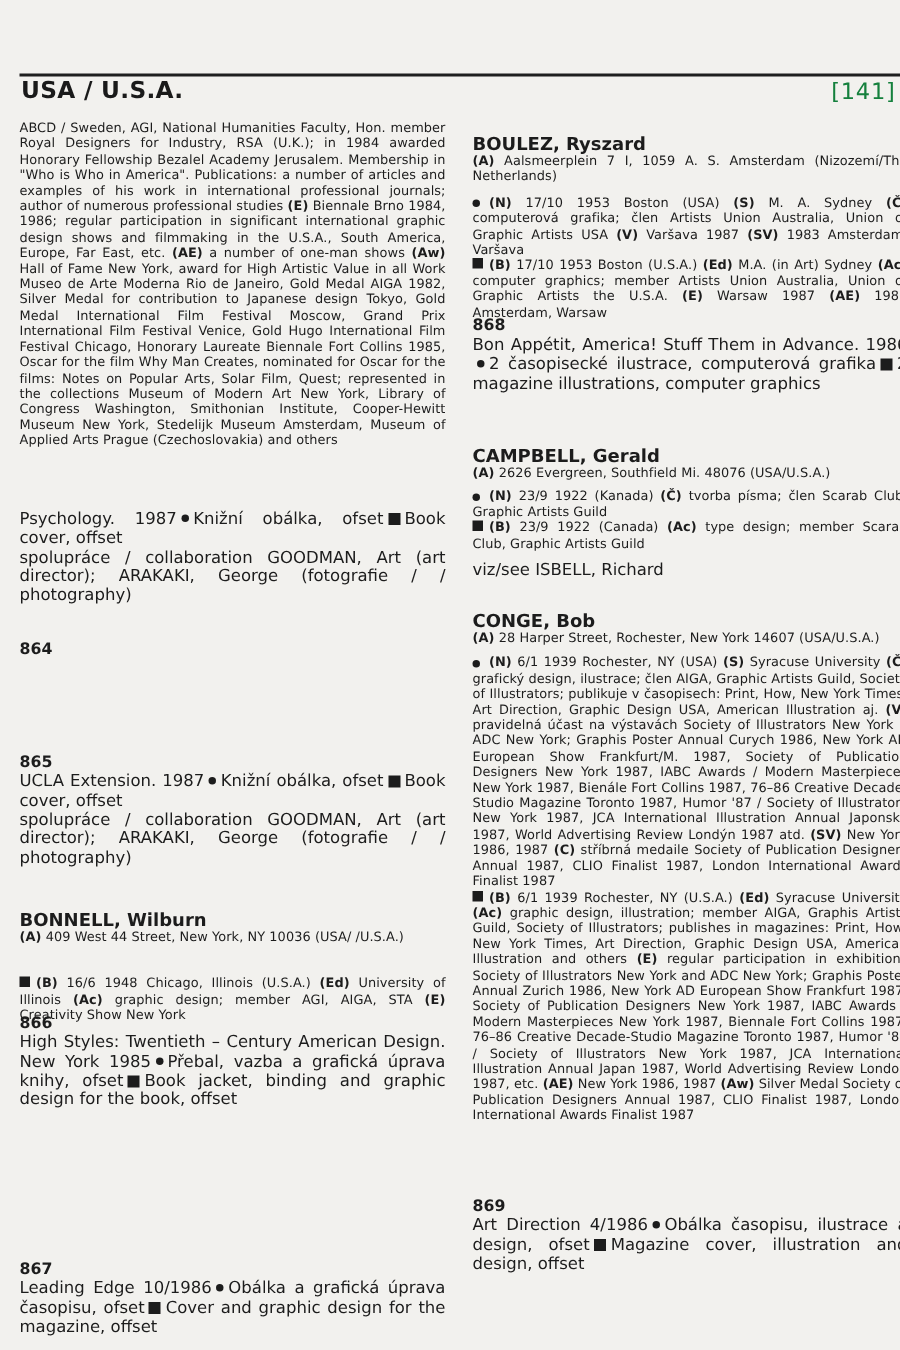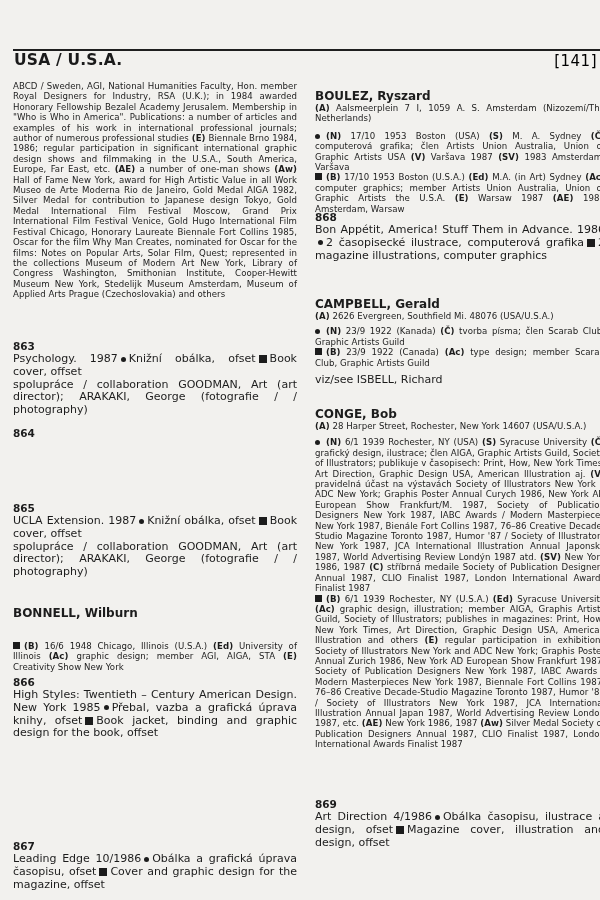--- a/index.html
+++ b/index.html
@@ -38,21 +38,21 @@
       font-weight: bold;
       letter-spacing: 0.2px;
       color: #1a1a1a;
     }
     .page-number {
       position: absolute;
       right: 3px;
       top: 52px;
       font-size: 15px;
       letter-spacing: 0.5px;
-      color: #000000;
+      color: #15803d;
     }
     .col {
       position: absolute;
       top: 0;
     }
     .col-left {
       left: 13px;
       width: 284px;
     }
     .col-right {
@@ -138,41 +138,44 @@
       <span>ABCD / Sweden, AGI, National Humanities Faculty, Hon. member Royal Designers for Industry, RSA (U.K.); in 1984 awarded Honorary Fellowship Bezalel Academy Jerusalem. Membership in "Who is Who in America". Publications: a number of articles and examples of his work in international professional journals; author of numerous professional studies</span>
       <b>(E)</b>
       <span>Biennale Brno 1984, 1986; regular participation in significant international graphic design shows and filmmaking in the U.S.A., South America, Europe, Far East, etc.</span>
       <b>(AE)</b>
       <span>a number of one-man shows</span>
       <b>(Aw)</b>
       <span>Hall of Fame New York, award for High Artistic Value in all Work Museo de Arte Moderna Rio de Janeiro, Gold Medal AIGA 1982, Silver Medal for contribution to Japanese design Tokyo, Gold Medal International Film Festival Moscow, Grand Prix International Film Festival Venice, Gold Hugo International Film Festival Chicago, Honorary Laureate Biennale Fort Collins 1985, Oscar for the film Why Man Creates, nominated for Oscar for the films: Notes on Popular Arts, Solar Film, Quest; represented in the collections Museum of Modern Art New York, Library of Congress Washington, Smithonian Institute, Cooper-Hewitt Museum New York, Stedelijk Museum Amsterdam, Museum of Applied Arts Prague (Czechoslovakia) and others</span>
     </div>
 
     <div class="block" style="top:340px;">
-      <div class="entry-no">863</div>
       <div class="entry-text">
         <span>Psychology. 1987</span><span class="dot"></span><span>Knižní obálka, ofset</span><span class="sq"></span><span>Book cover, offset</span>
       </div>
       <div class="entry-text">spolupráce / collaboration GOODMAN, Art (art director); ARAKAKI, George (fotografie / / photography)</div>
     </div>
 
     <div class="block" style="top:427px;">
       <div class="entry-no">864</div>
     </div>
 
     <div class="block" style="top:502px;">
       <div class="entry-no">865</div>
       <div class="entry-text">
         <span>UCLA Extension. 1987</span><span class="dot"></span><span>Knižní obálka, ofset</span><span class="sq"></span><span>Book cover, offset</span>
       </div>
       <div class="entry-text">spolupráce / collaboration GOODMAN, Art (art director); ARAKAKI, George (fotografie / / photography)</div>
     </div>
 
     <div class="block" style="top:606px;">
       <div class="name">BONNELL, Wilburn</div>
+      <div class="small">
+        <b>(A)</b>
+        <span>409 West 44 Street, New York, NY 10036 (USA/ /U.S.A.)</span>
+      </div>
       <div class="small" style="margin-top:21px;">
         <span class="sq-lead"></span><b>(B)</b>
         <span>16/6 1948 Chicago, Illinois (U.S.A.)</span>
         <b>(Ed)</b>
         <span>University of Illinois</span>
         <b>(Ac)</b>
         <span>graphic design; member AGI, AIGA, STA</span>
         <b>(E)</b>
         <span>Creativity Show New York</span>
       </div>

